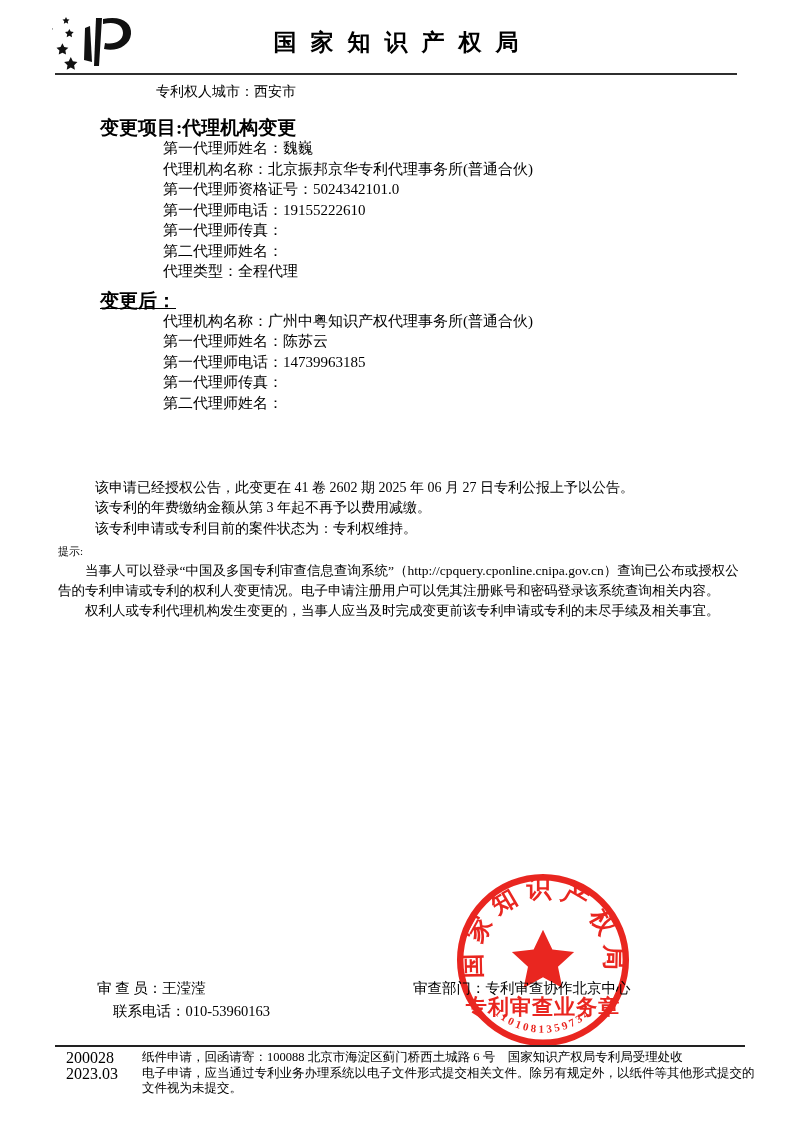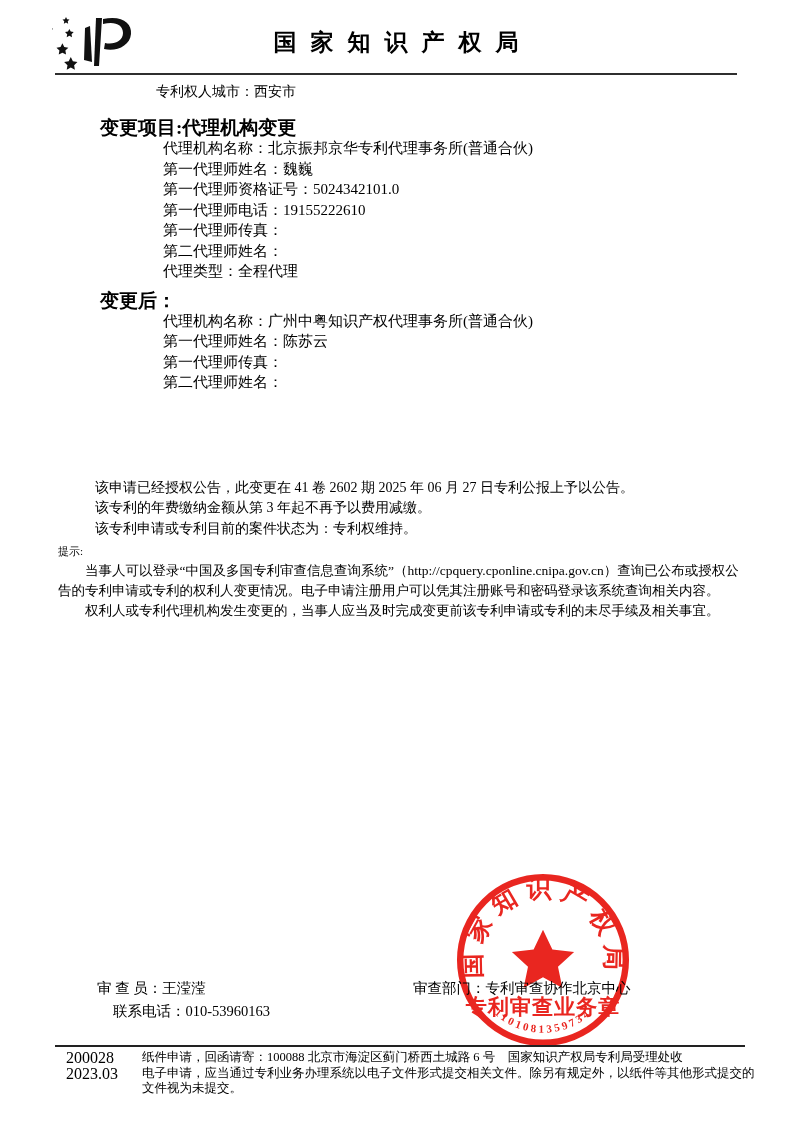--- a/index.html
+++ b/index.html
@@ -13,21 +13,21 @@
   .org-title{
     left:55px;top:27px;width:682px;text-align:center;
     font-size:23px;font-weight:bold;letter-spacing:14px;padding-left:14px;box-sizing:border-box;
   }
   .header-rule{left:55px;top:73px;width:682px;height:2px;background:#2f2f2f;}
   .patentee{left:156px;top:83px;font-size:14px;}
   
   .content{left:100px;top:117px;width:650px;}
   .h-line{font-weight:bold;font-size:19px;line-height:21px;}
   .row{font-size:15px;line-height:20.5px;margin-left:63px;white-space:nowrap;}
-  .after-gap{margin-top:8px;}
+  .after-gap{margin-top:8px;text-decoration:underline;}
   
   .paras{left:95px;top:478px;width:660px;}
   .paras p{margin:0;font-size:14px;line-height:20.3px;white-space:nowrap;}
   
   .tips{left:58px;top:541px;width:690px;}
   .tips-title{font-size:11px;line-height:20px;}
   .tips p{margin:0;font-size:13.5px;line-height:20px;text-indent:2em;}
   
   .sig{font-size:14.5px;white-space:nowrap;}
   .sig-examiner{left:97px;top:979px;}
@@ -63,32 +63,33 @@
 </div>
 
 <div class="abs org-title">国家知识产权局</div>
 <div class="abs header-rule"></div>
 
 <div class="abs patentee"><span>专利权人城市：</span><span>西安市</span></div>
 
 <div class="abs content">
   <div class="h-line"><span>变更项目:</span><span>代理机构变更</span></div>
 
+  <div class="row"><span>第一代理师姓名：</span><span>魏巍</span></div>
   <div class="row"><span>代理机构名称：</span><span>北京振邦京华专利代理事务所(普通合伙)</span></div>
-  <div class="row"><span>第一代理师姓名：</span><span>魏巍</span></div>
   <div class="row"><span>第一代理师资格证号：</span><span>5024342101.0</span></div>
   <div class="row"><span>第一代理师电话：</span><span>19155222610</span></div>
   <div class="row"><span>第一代理师传真：</span><span></span></div>
   <div class="row"><span>第二代理师姓名：</span><span></span></div>
   <div class="row"><span>代理类型：</span><span>全程代理</span></div>
 
   <div class="h-line after-gap">变更后：</div>
 
   <div class="row"><span>代理机构名称：</span><span>广州中粤知识产权代理事务所(普通合伙)</span></div>
   <div class="row"><span>第一代理师姓名：</span><span>陈苏云</span></div>
+  <div class="row"><span>第一代理师电话：</span><span>14739963185</span></div>
   <div class="row"><span>第一代理师传真：</span><span></span></div>
   <div class="row"><span>第二代理师姓名：</span><span></span></div>
 </div>
 
 <div class="abs paras">
   <p>该申请已经授权公告，此变更在 41 卷 2602 期 2025 年 06 月 27 日专利公报上予以公告。</p>
   <p>该专利的年费缴纳金额从第 3 年起不再予以费用减缴。</p>
   <p>该专利申请或专利目前的案件状态为：专利权维持。</p>
 </div>
 

